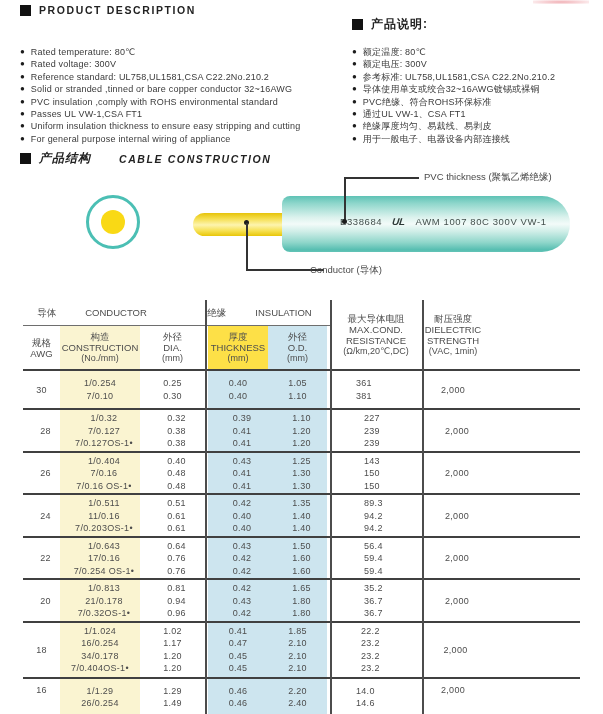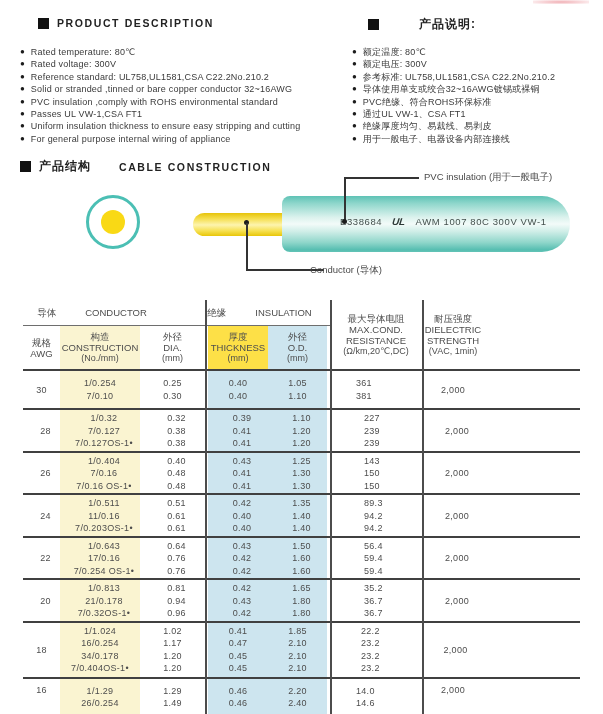--- a/index.html
+++ b/index.html
@@ -77,21 +77,21 @@
   .col-diel { padding-right:96px !important; }
   .block:last-child .vcenter { align-items:flex-start; }
 </style>
 </head>
 <body>
 
 <div id="page">
 
   <div id="scan-artifact"></div>
 
-  <div class="sec-head" style="left:20px; top:17px;margin-left:18px;">
+  <div class="sec-head" style="left:20px; top:4px;">
     <span class="sq"></span>
     <span class="sec-title-en">PRODUCT DESCRIPTION</span>
   </div>
   <div class="blist" style="left:20px; top:46px;" id="desc-list-en">
       <div class="bullet-line">
         <span class="bullet">●</span>
         <span class="bullet-text">Rated temperature: 80℃</span>
       </div>
       <div class="bullet-line">
         <span class="bullet">●</span>
@@ -116,21 +116,21 @@
       <div class="bullet-line">
         <span class="bullet">●</span>
         <span class="bullet-text">Uniform insulation thickness to ensure easy stripping and cutting</span>
       </div>
       <div class="bullet-line">
         <span class="bullet">●</span>
         <span class="bullet-text">For general purpose internal wiring of appliance</span>
       </div>
     </div>
 
-  <div class="sec-head" style="left:368px; top:16px;gap:32px;">
+  <div class="sec-head" style="left:352px; top:16px;">
     <span class="sq"></span>
     <span class="sec-title-cn">产品说明:</span>
   </div>
   <div class="blist" style="left:352px; top:46px;" id="desc-list-cn">
       <div class="bullet-line">
         <span class="bullet">●</span>
         <span class="bullet-text">额定温度: 80℃</span>
       </div>
       <div class="bullet-line">
         <span class="bullet">●</span>
@@ -155,21 +155,21 @@
       <div class="bullet-line">
         <span class="bullet">●</span>
         <span class="bullet-text">绝缘厚度均匀、易裁线、易剥皮</span>
       </div>
       <div class="bullet-line">
         <span class="bullet">●</span>
         <span class="bullet-text">用于一般电子、电器设备内部连接线</span>
       </div>
     </div>
 
-  <div class="sec-head" style="left:20px; top:158px;">
+  <div class="sec-head" style="left:20px; top:150px;font-style:italic;">
     <span class="sq"></span>
     <span class="sec-title-cn">产品结构</span>
     <span style="width:28px;"></span>
     <span class="sec-title-en">CABLE CONSTRUCTION</span>
   </div>
 
   <div id="cross-section">
     <div id="cross-core"></div>
   </div>
   <div id="rod"></div>
@@ -179,21 +179,21 @@
       <span class="gap"></span>
       <span class="ul-mark">UL</span>
       <span class="gap"></span>
       <span>AWM 1007 80C 300V VW-1</span>
     </div>
   </div>
 
   <div class="leader-h" style="left:345px; top:177px; width:74px; height:1.5px;"></div>
   <div class="leader-v" style="left:344px; top:177px; width:1.5px; height:45px;"></div>
   <div class="leader-dot" style="left:342px; top:219px;"></div>
-  <div class="diag-label" style="left:424px; top:171px;">PVC insulation (用于一般电子)</div>
+  <div class="diag-label" style="left:424px; top:171px;">PVC thickness (聚氯乙烯绝缘)</div>
 
   <div class="leader-dot" style="left:244px; top:220px;"></div>
   <div class="leader-v" style="left:246px; top:223px; width:1.5px; height:47px;"></div>
   <div class="leader-h" style="left:246px; top:269px; width:78px; height:1.5px;"></div>
   <div class="diag-label" style="left:310px; top:264px;">Conductor (导体)</div>
 
   <div id="spec-table">
     <div class="thead">
       <div class="hcell g-cond">
         <span class="gin">

